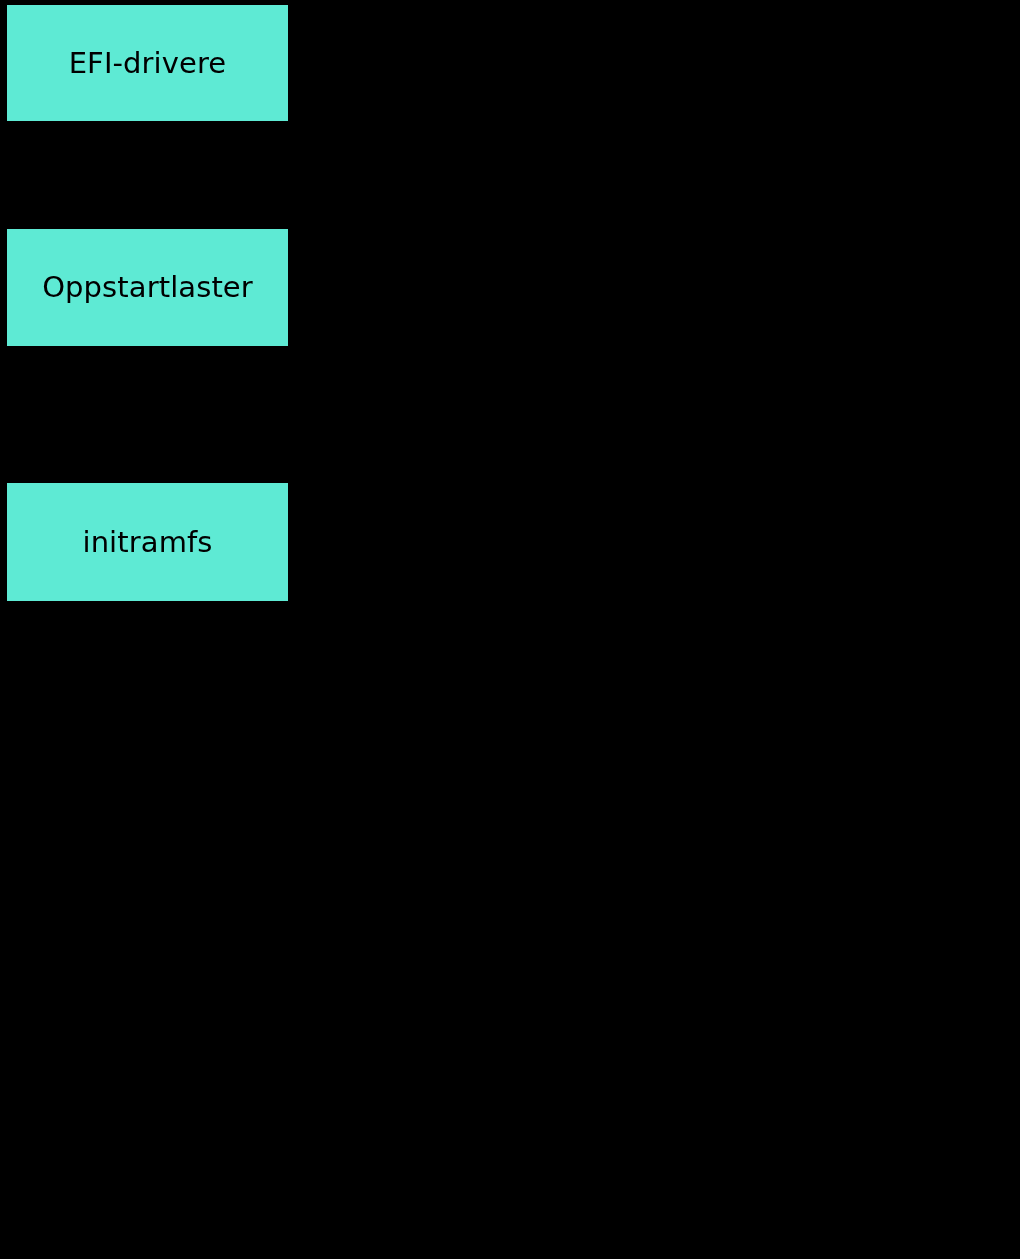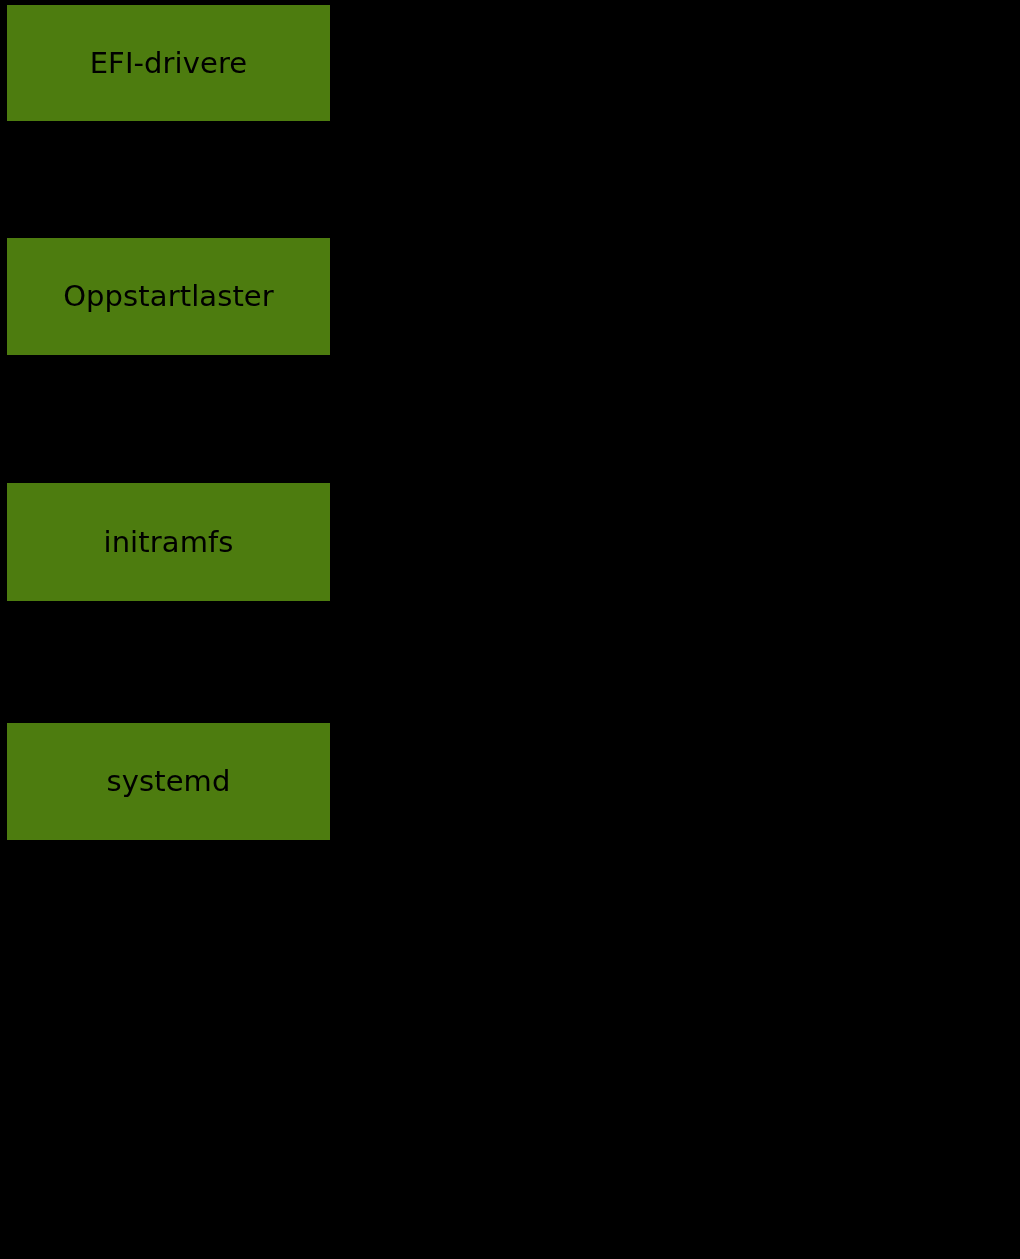--- a/index.html
+++ b/index.html
@@ -22,42 +22,42 @@
     left: 0;
     top: 0;
     width: 1020px;
     height: 1259px;
     background: #000000;
   }
 
   .stage-box {
     position: absolute;
     left: 7px;
-    width: 323px;
-    background: #4d7c0f;
+    width: 281px;
+    background: #5eead4;
     box-sizing: border-box;
     display: flex;
     align-items: center;
     justify-content: center;
   }
 
   .stage-label {
     color: #000000;
     font-size: 29px;
     font-weight: 400;
     line-height: 1;
     letter-spacing: 0.1px;
     text-align: center;
     white-space: nowrap;
     user-select: none;
   }
 
   
   #diagram-canvas .stage-box:nth-of-type(1) { top: 5px;   height: 116px; }
-  #diagram-canvas .stage-box:nth-of-type(2) { top: 238px; height: 117px; }
+  #diagram-canvas .stage-box:nth-of-type(2) { top: 229px; height: 117px; }
   #diagram-canvas .stage-box:nth-of-type(3) { top: 483px; height: 118px; }
   #diagram-canvas .stage-box:nth-of-type(4) { top: 723px; height: 117px; }
   #diagram-canvas .stage-box:nth-of-type(5) { top: 963px; height: 118px; }
 </style>
 </head>
 <body>
 
 <div id="diagram-canvas">
 
   <div class="stage-box">
@@ -66,17 +66,14 @@
 
   <div class="stage-box">
     <span class="stage-label">Oppstartlaster</span>
   </div>
 
 
   <div class="stage-box">
     <span class="stage-label">initramfs</span>
   </div>
 
-  <div class="stage-box">
-    <span class="stage-label">systemd</span>
-  </div>
 
 </div>
 
 </body></html>

